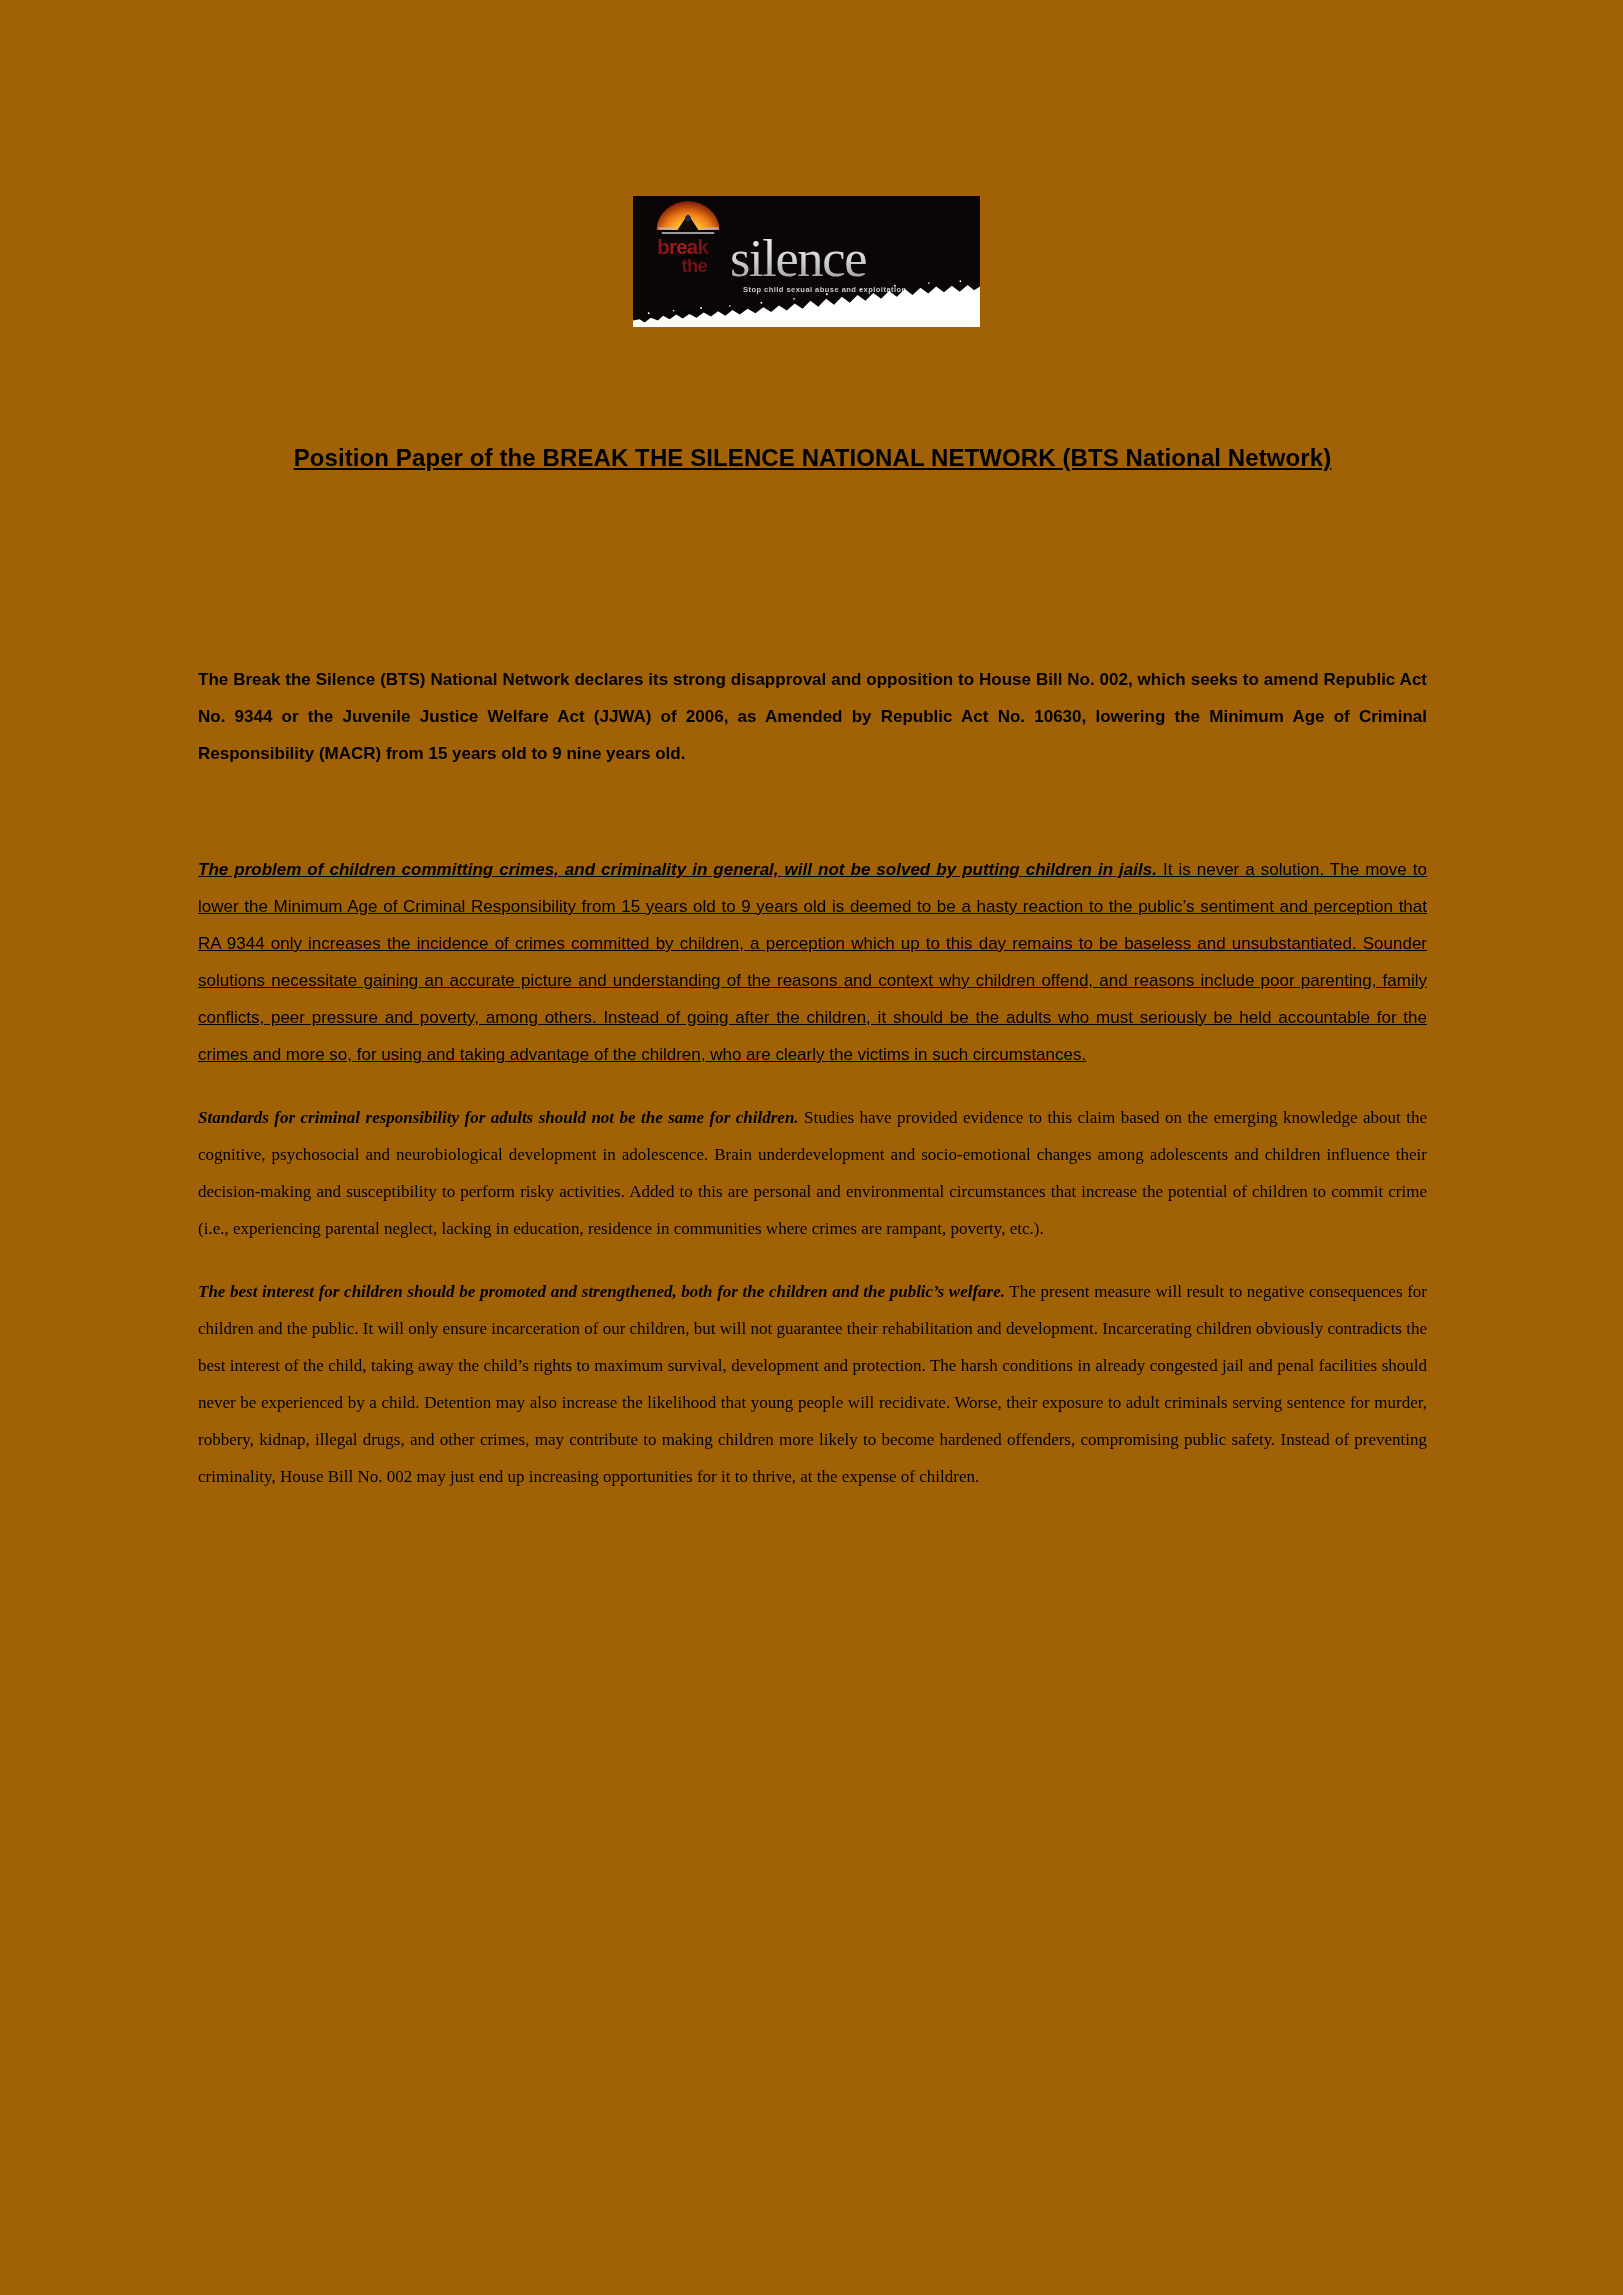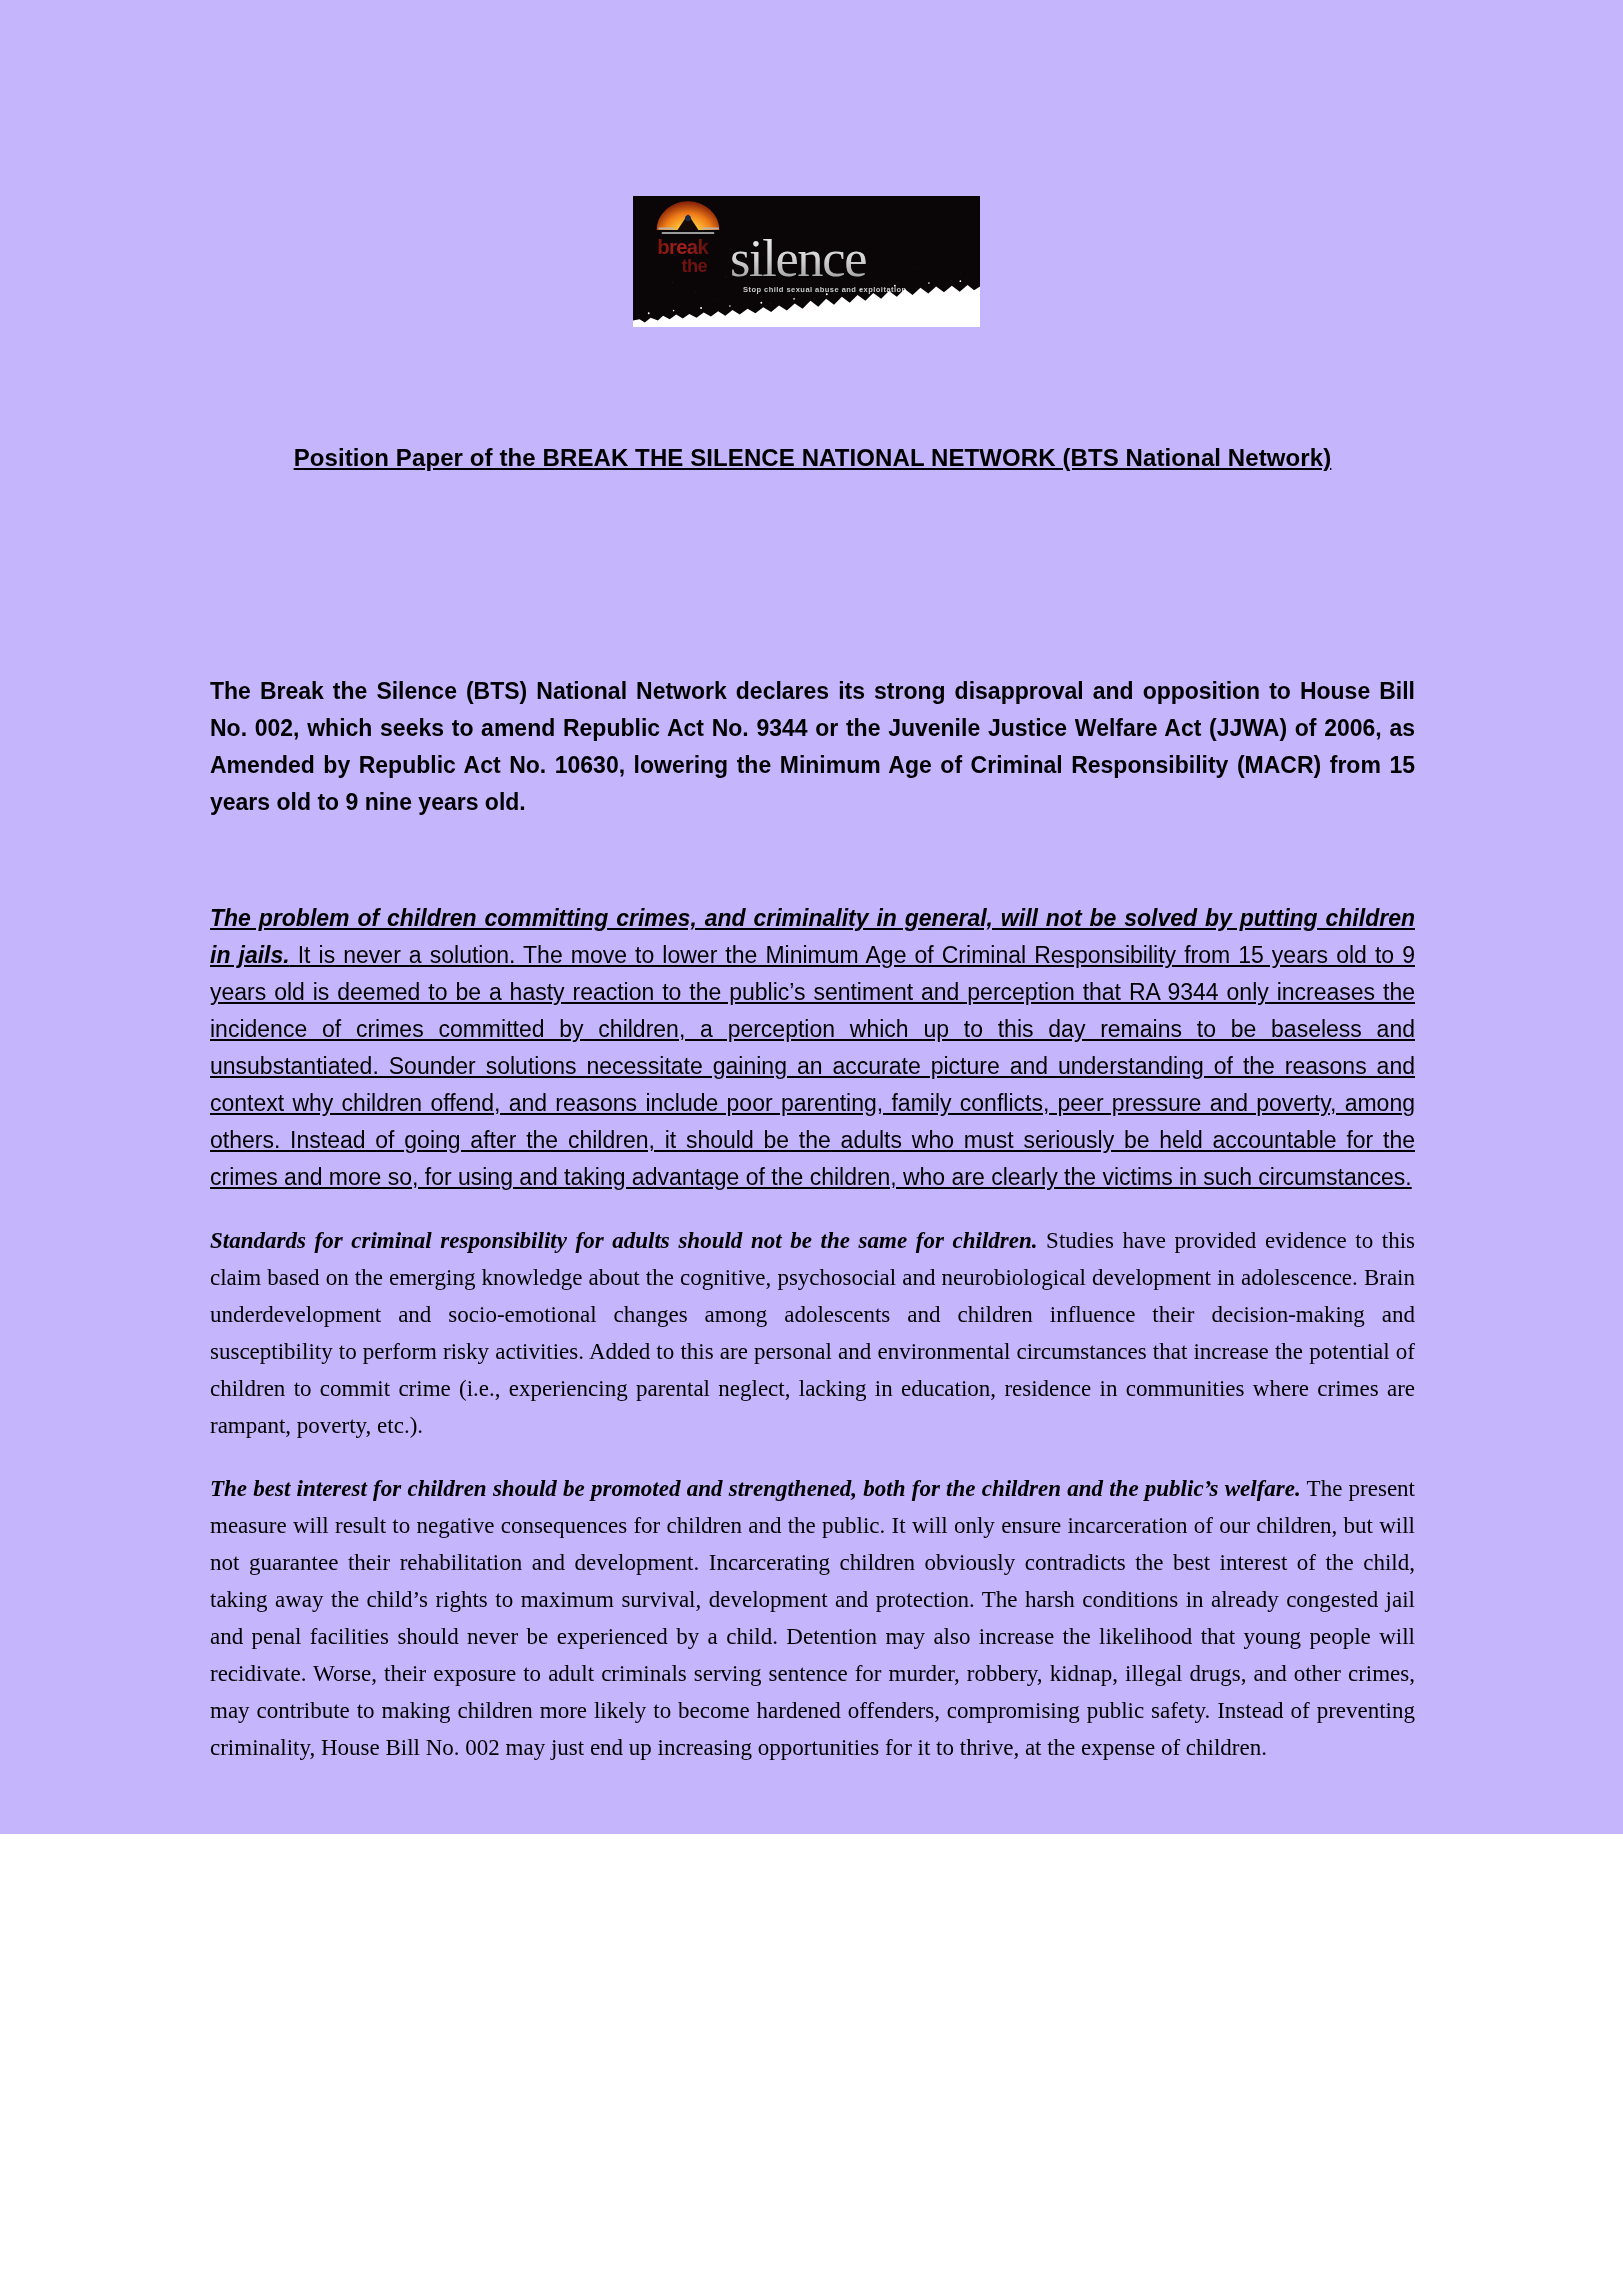--- a/index.html
+++ b/index.html
@@ -5,22 +5,22 @@
 <style>
   html, body {
     margin: 0;
     padding: 0;
     background: #ffffff;
   }
 
   .page {
     position: relative;
     width: 1623px;
-    height: 1834px;
-    background: #c4b5fd;
+    height: 2295px;
+    background: #a16207;
     margin: 0 auto;
     overflow: hidden;
     font-family: "Liberation Sans", sans-serif;
     color: #000000;
   }
 
   
   .logo-wrap {
     position: absolute;
     left: 633px;
@@ -55,23 +55,23 @@
 
   
   .body-block {
     position: absolute;
     left: 198px;
     top: 661px;
     width: 1229px;
   }
 
   p.para {
-    margin: 12px;
+    margin: 0;
     text-align: justify;
-    font-size: 23px;
+    font-size: 17px;
     line-height: 37px;
     color: #000000;
     -webkit-hyphens: none;
     hyphens: none;
   }
 
   p.para.bold-all {
     font-weight: bold;
   }
 

